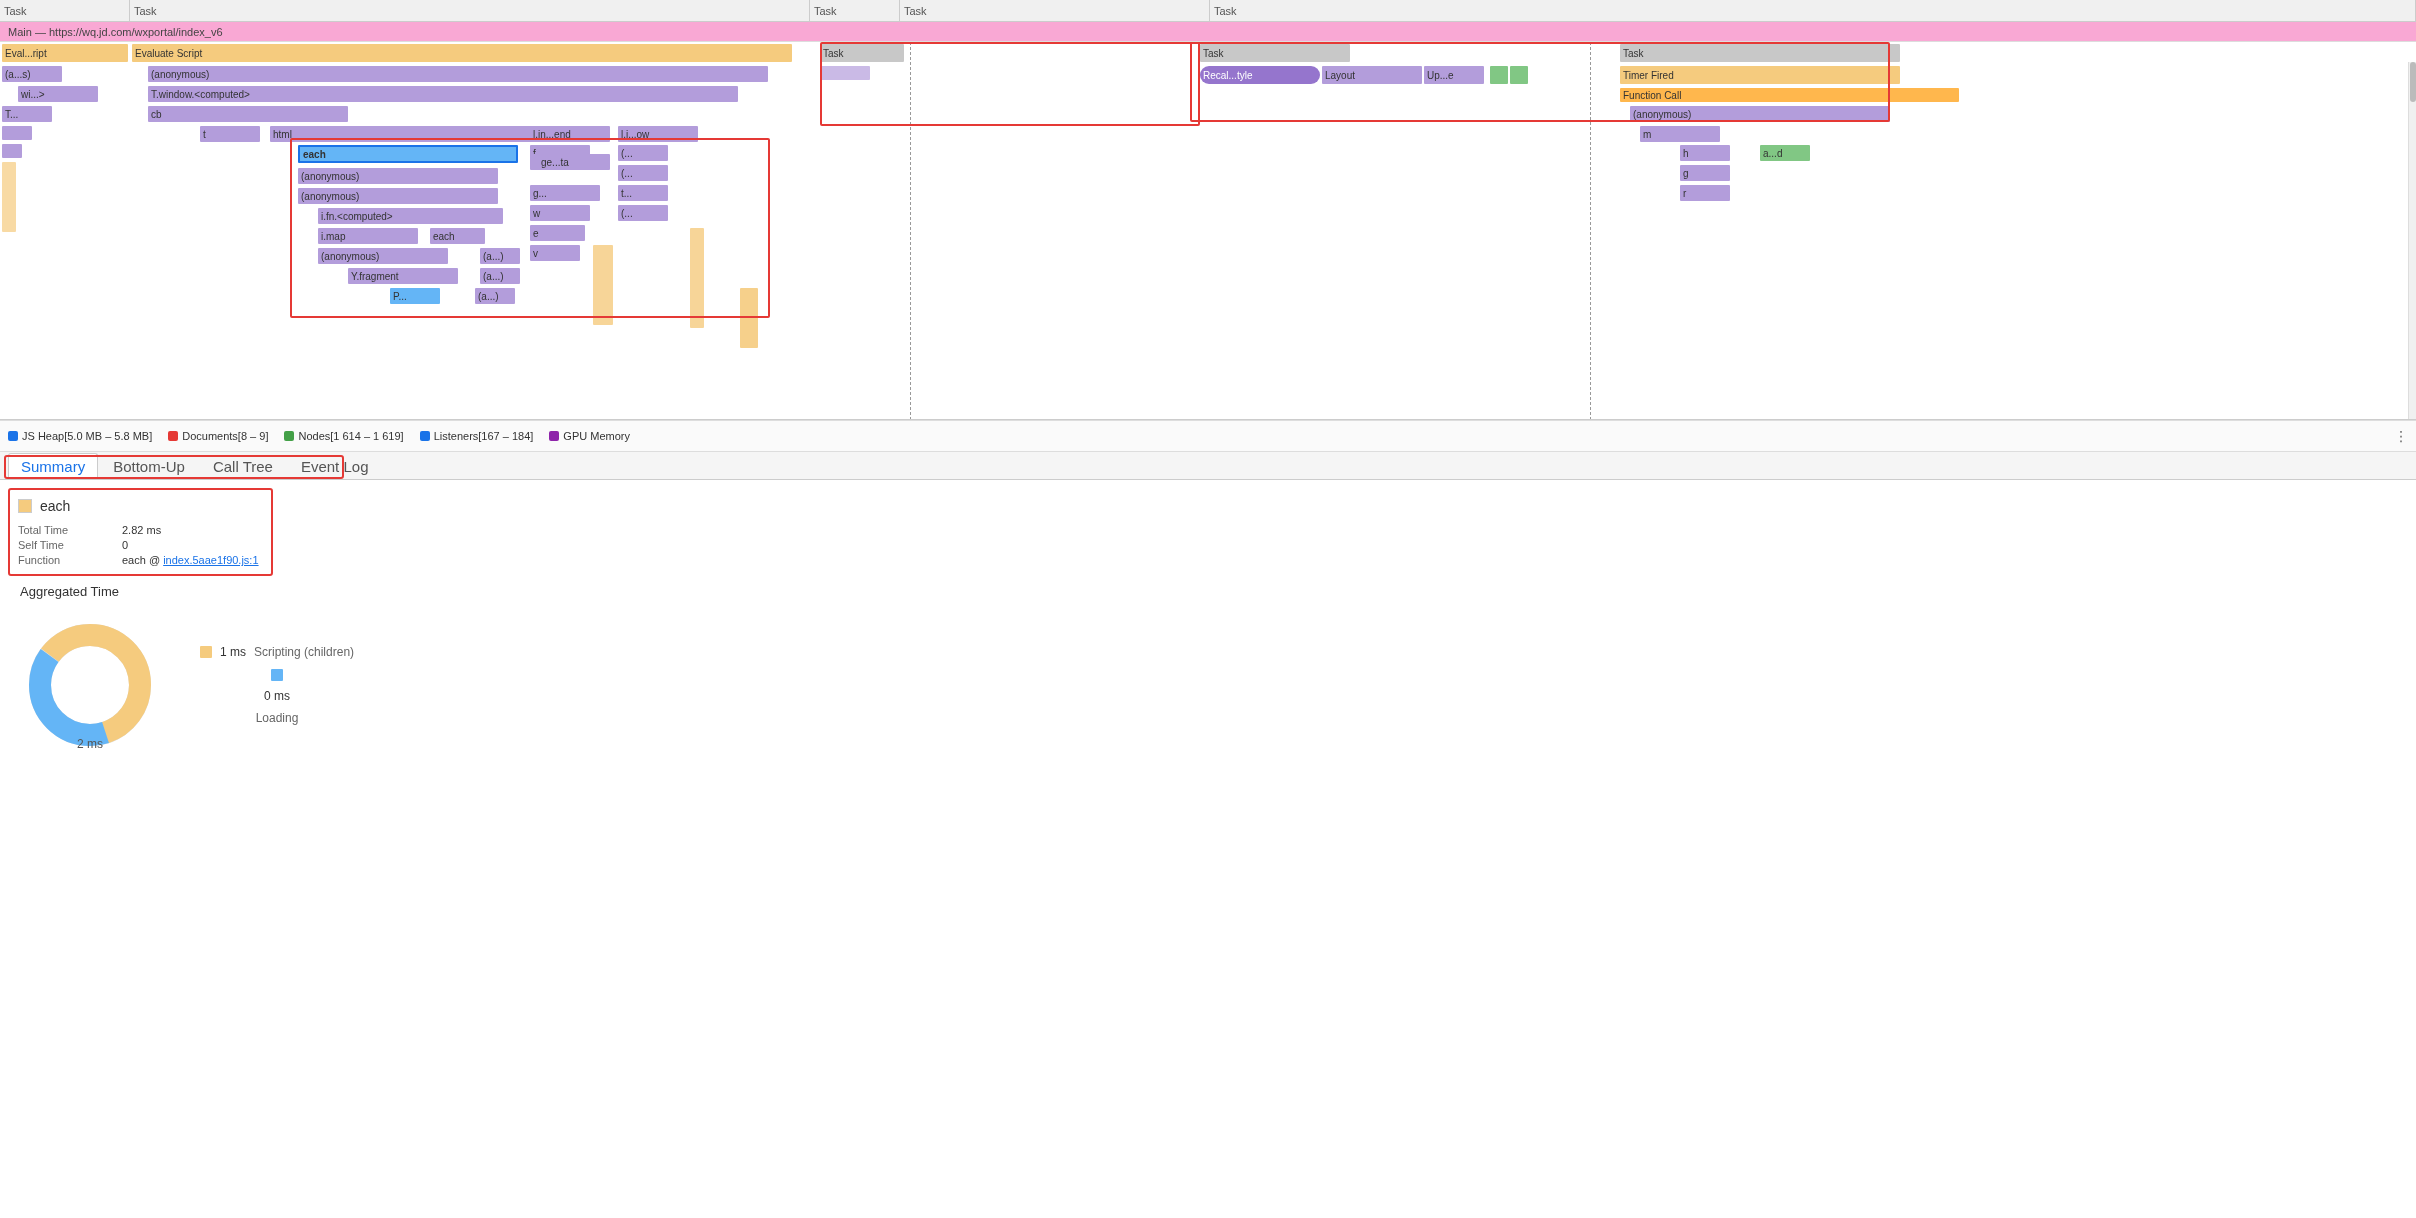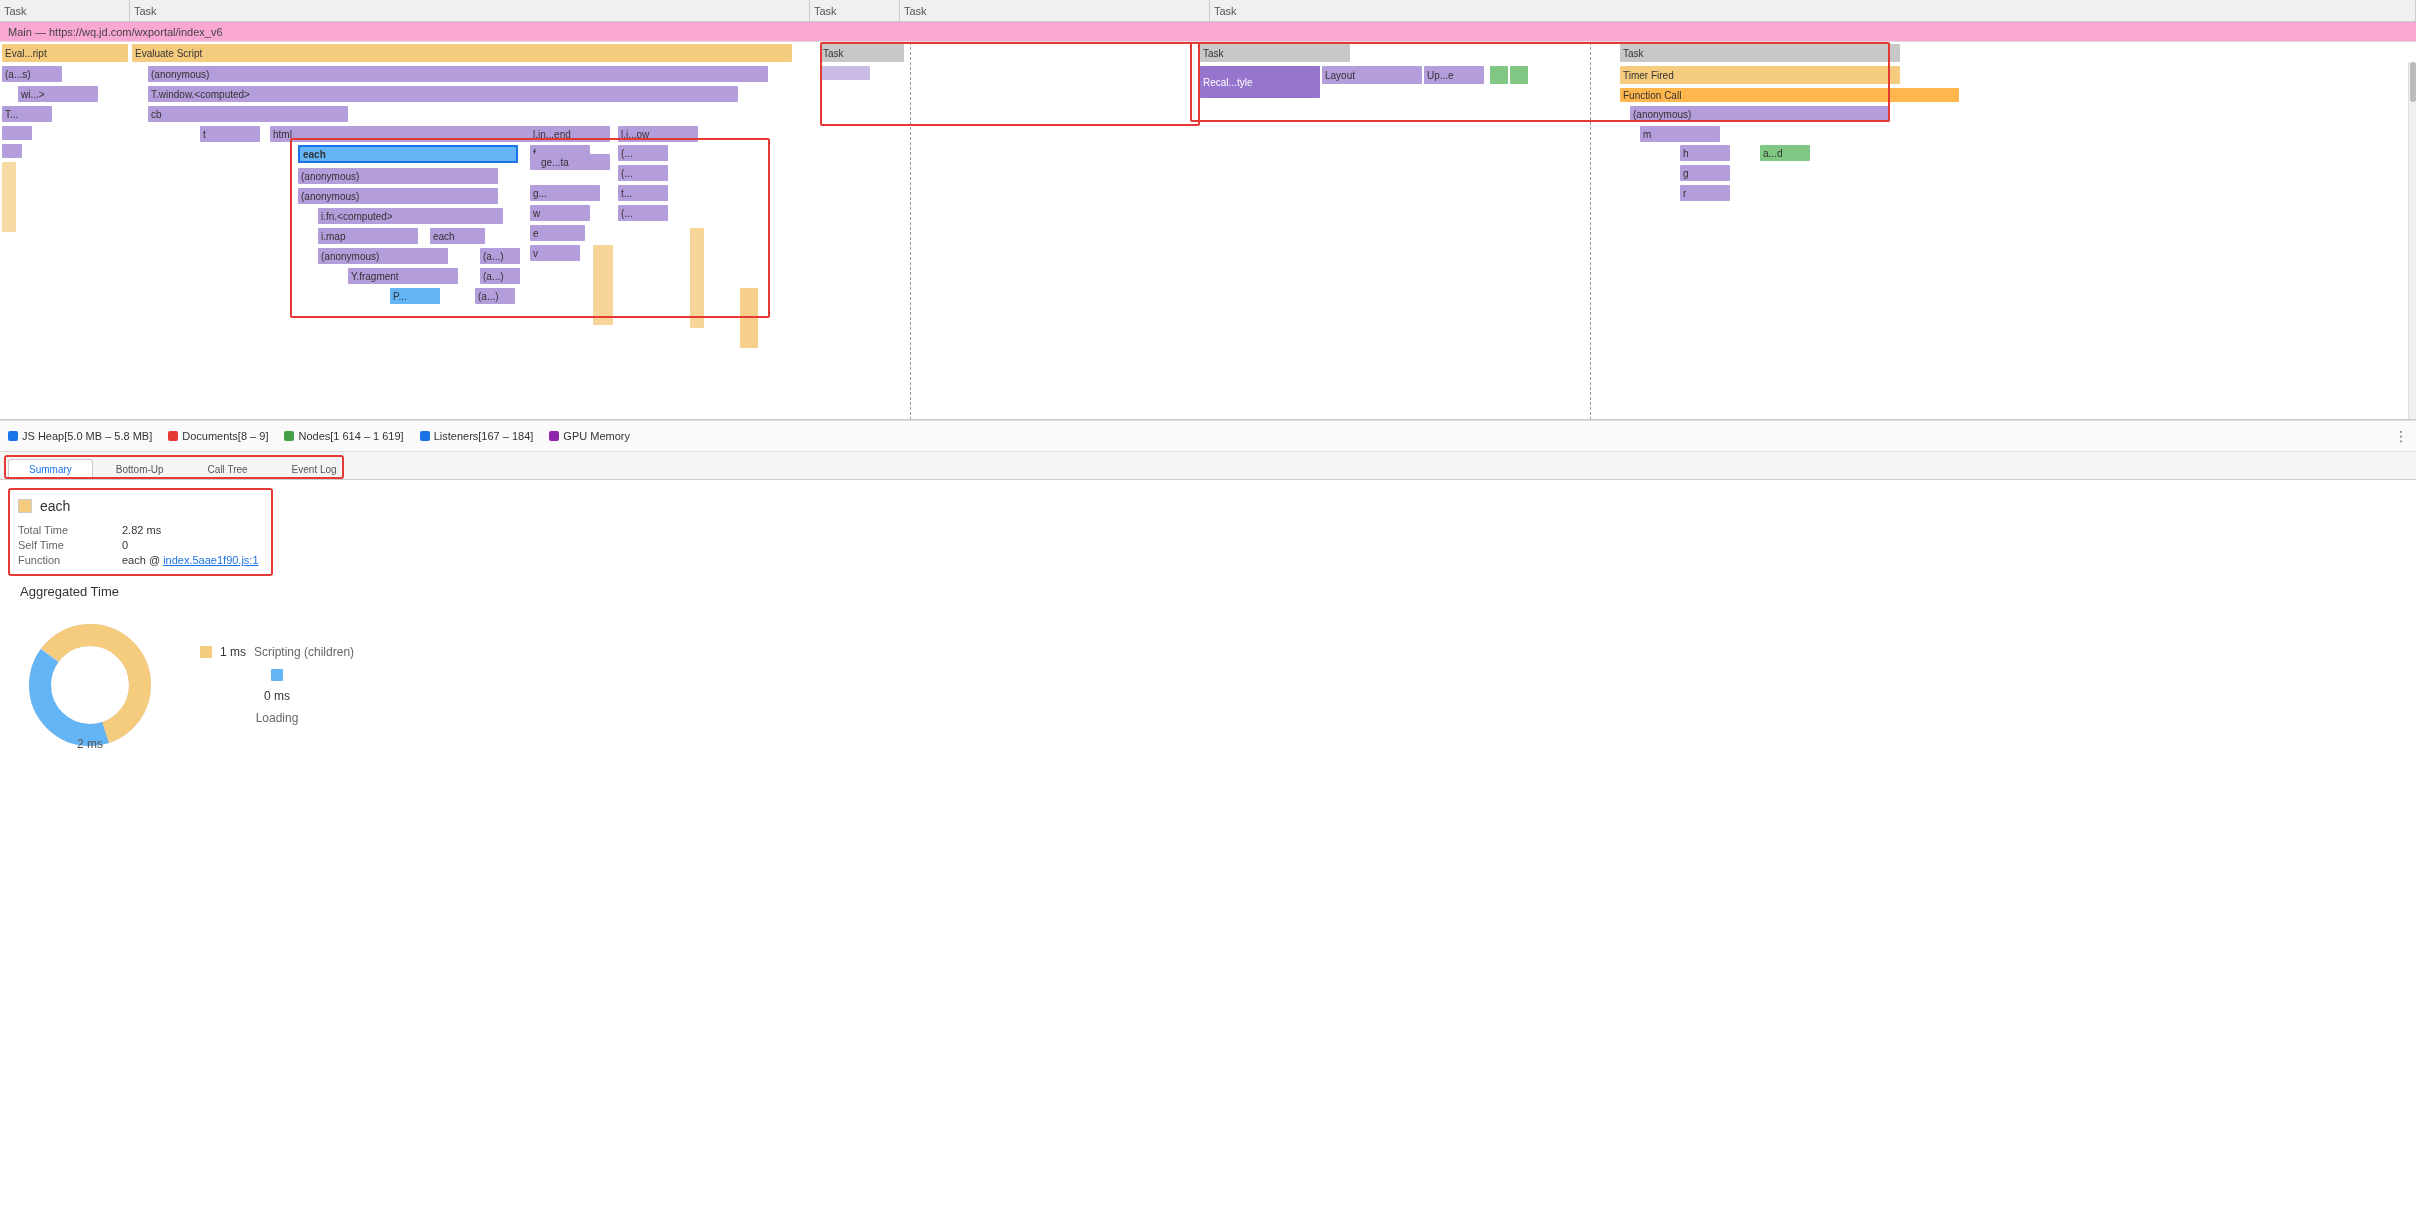--- a/index.html
+++ b/index.html
@@ -27,21 +27,21 @@
     
     .red-outline { position: absolute; border: 2px solid #e53935; border-radius: 2px; pointer-events: none; z-index: 20; }
 
     
     .memory-bar { height: 32px; background: #fafafa; border-top: 1px solid #ddd; border-bottom: 1px solid #ddd; display: flex; align-items: center; padding: 0 8px; gap: 16px; font-size: 11px; }
     .memory-item { display: flex; align-items: center; gap: 4px; }
 
     
     .bottom-panel { width: 100%; background: #fff; }
     .tab-bar { display: flex; border-bottom: 1px solid #ccc; background: #f5f5f5; height: 28px; align-items: flex-end; padding: 0 8px; }
-    .tab { padding: 4px 20px; font-size: 10px; cursor: pointer; border: 1px solid transparent; border-bottom: none; margin-right: 2px; border-radius: 3px 3px 0 0; }
+    .tab { padding: 4px 12px; font-size: 15px; cursor: pointer; border: 1px solid transparent; border-bottom: none; margin-right: 2px; border-radius: 3px 3px 0 0; }
     .tab.active { background: #fff; border-color: #ccc; color: #1a73e8; }
     .tab.inactive { color: #555; }
 
     
     .tab-bar-wrapper { position: relative; }
 
     .aggregated-section { padding: 0 20px 16px; }
 
     
     .dashed-line { position: absolute; top: 0; bottom: 0; border-left: 1px dashed #999; }
@@ -133,21 +133,21 @@
 
     <div class="bar bar-task" style="left:820px; top:2px; width:84px; height:18px;">Task</div>
 
     <div class="bar bar-purple" style="left:820px; top:24px; width:50px; height:14px; opacity:0.7;"></div>
 
     <div class="dashed-line" style="left:910px;"></div>
 
     <div class="red-outline" style="left:820px; top:0; width:380px; height:84px;"></div>
 
     <div class="bar bar-task" style="left:1200px; top:2px; width:150px; height:18px;">Task</div>
-    <div class="bar bar-purple-dark" style="left:1200px; top:24px; width:120px; height:32px;">Recal...tyle</div>
+    <div class="bar bar-purple-dark" style="left:1200px; top:24px; width:120px; height:18px;border-radius:9px;">Recal...tyle</div>
     <div class="bar bar-purple" style="left:1322px; top:24px; width:100px; height:18px;">Layout</div>
     <div class="bar bar-purple" style="left:1424px; top:24px; width:60px; height:18px;">Up...e</div>
     <div class="bar bar-green" style="left:1490px; top:24px; width:18px; height:18px;"></div>
     <div class="bar bar-green" style="left:1510px; top:24px; width:18px; height:18px;"></div>
 
     <div class="bar bar-task" style="left:1620px; top:2px; width:280px; height:18px;">Task</div>
     <div class="bar bar-script" style="left:1620px; top:24px; width:280px; height:18px;">Timer Fired</div>
     <div class="bar bar-orange" style="left:1620px; top:46px; width:339px; height:14px;">Function Call</div>
     <div class="bar bar-purple" style="left:1630px; top:64px; width:260px; height:16px;">(anonymous)</div>
     <div class="bar bar-purple" style="left:1640px; top:84px; width:80px; height:16px;">m</div>

